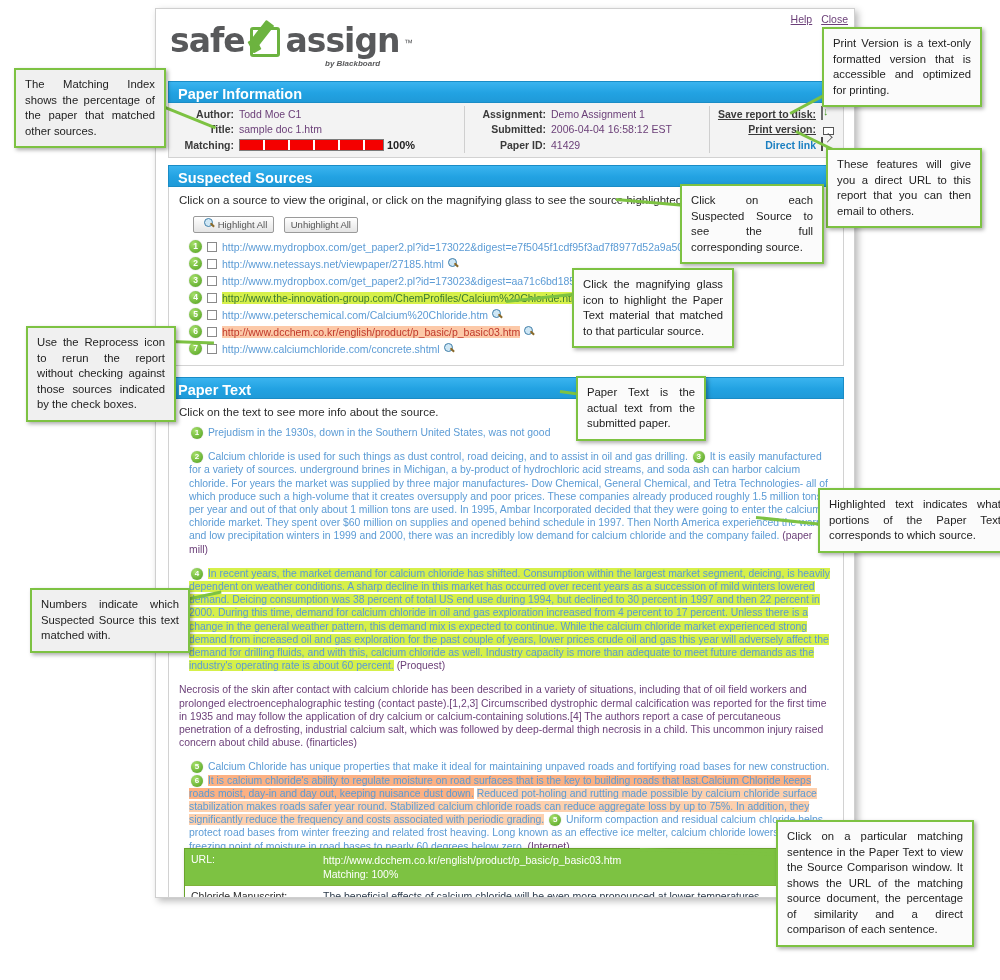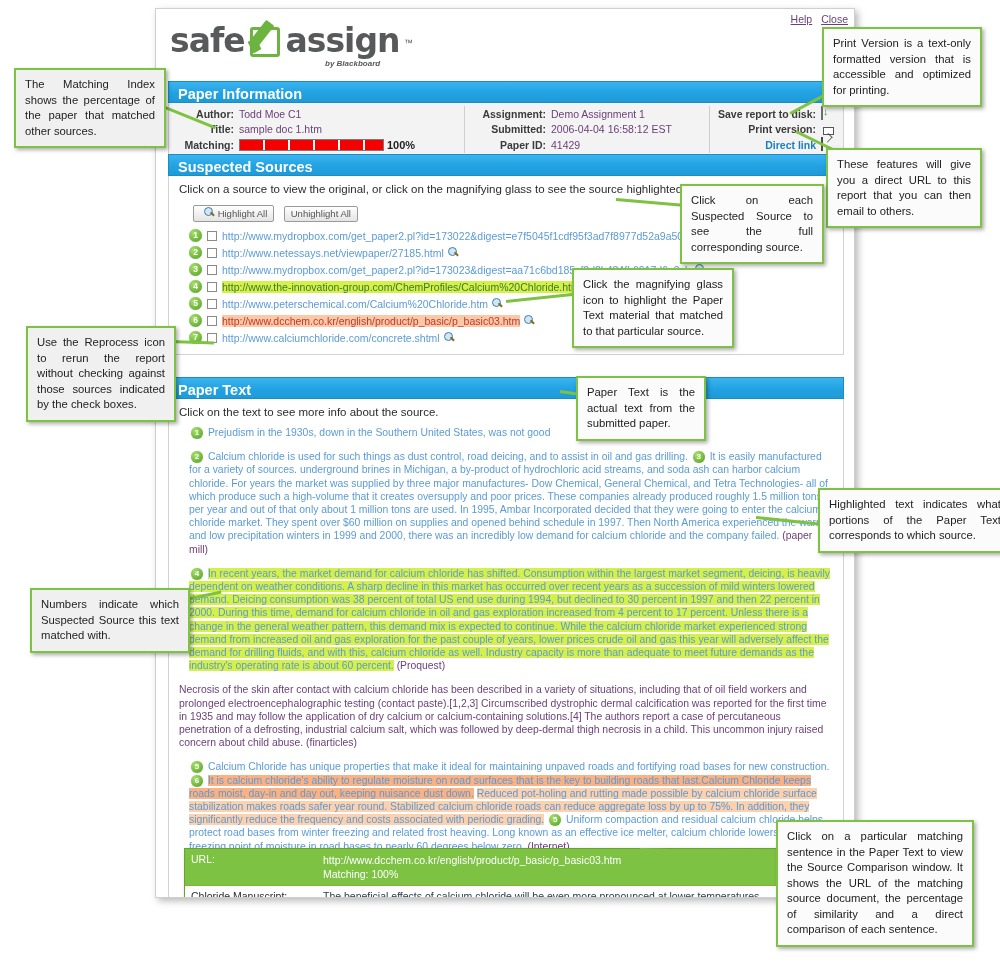--- a/index.html
+++ b/index.html
@@ -97,21 +97,21 @@
   .pi-col.c1 { width: 295px; }
   .pi-col.c2 { width: 245px; border-left: 1px solid #cfcfcf; padding-left: 10px; }
   .pi-col.c3 { width: 130px; border-left: 1px solid #cfcfcf; padding-left: 6px; }
   .pi-row { display: flex; align-items: center; height: 15px; }
   .pi-lab {
     font-weight: bold; color: #3a3a3a; text-align: right;
     padding-right: 5px; white-space: nowrap;
   }
   .c1 .pi-lab { width: 70px; }
   .c2 .pi-lab { width: 76px; }
-  .c3 .pi-lab { width: 105px; }
+  .c3 .pi-lab { width: 105px; text-decoration: underline; }
   .pi-val { color: #6b3f78; white-space: nowrap; }
   .pi-val.link { text-decoration: none; color: #1a7fc1; font-weight: bold; }
 
   
   .match-bar {
     display: inline-block; width: 145px; height: 12px;
     background: #ffffff; border: 1px solid #7a7a7a; position: relative;
   }
   .match-fill {
     position: absolute; left: 0; top: 0; bottom: 0; width: 100%;
@@ -143,21 +143,21 @@
     border: 1px solid #4a4a4a; background: #fff; position: relative;
   }
   .ico-mail::after {
     content: ""; position: absolute; left: 1px; top: 0px;
     width: 8px; height: 8px; border-right: 1px solid #4a4a4a;
     border-bottom: 1px solid #4a4a4a; transform: rotate(-45deg) scale(0.8,0.7);
     transform-origin: left top;
   }
 
   
-  #suspected { top: 145px; }
+  #suspected { top: 156px; }
   .ss-body { padding: 7px 10px 8px 10px; }
   .instr { font-size: 11.5px; color: #2b2b2b; margin-bottom: 8px; }
   .hl-buttons { margin: 0 0 5px 14px; }
   .hl-btn {
     display: inline-block; font-size: 9.5px; color: #555;
     border: 1px solid #9a9a9a; background: linear-gradient(to bottom,#fff,#e4e4e4);
     padding: 1px 6px 2px 6px; margin-right: 5px; border-radius: 2px;
     cursor: pointer; white-space: nowrap;
   }
   .src-row { display: flex; align-items: center; height: 17px; padding-left: 10px; }

